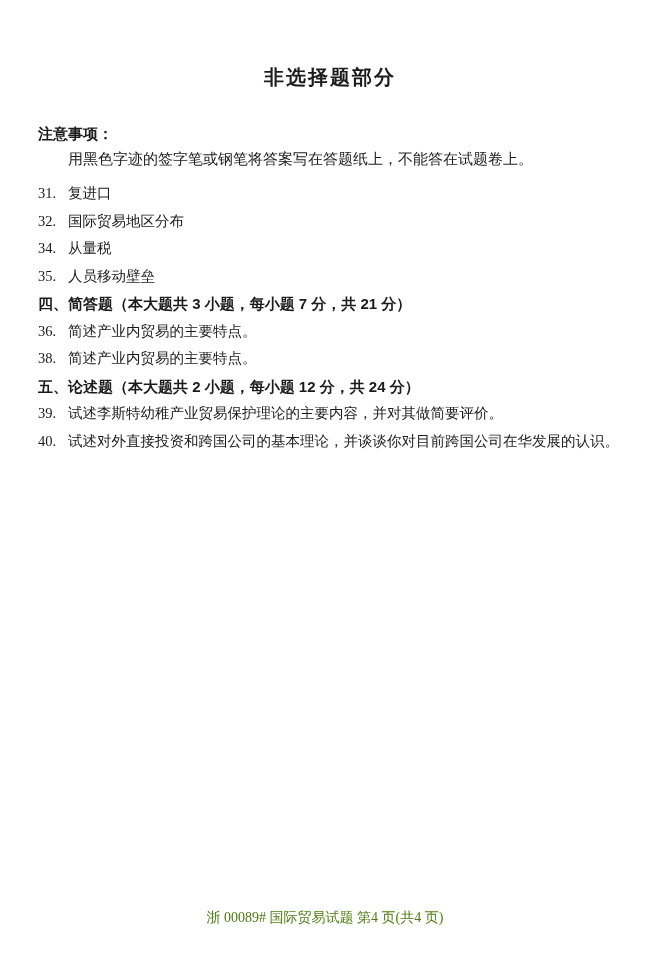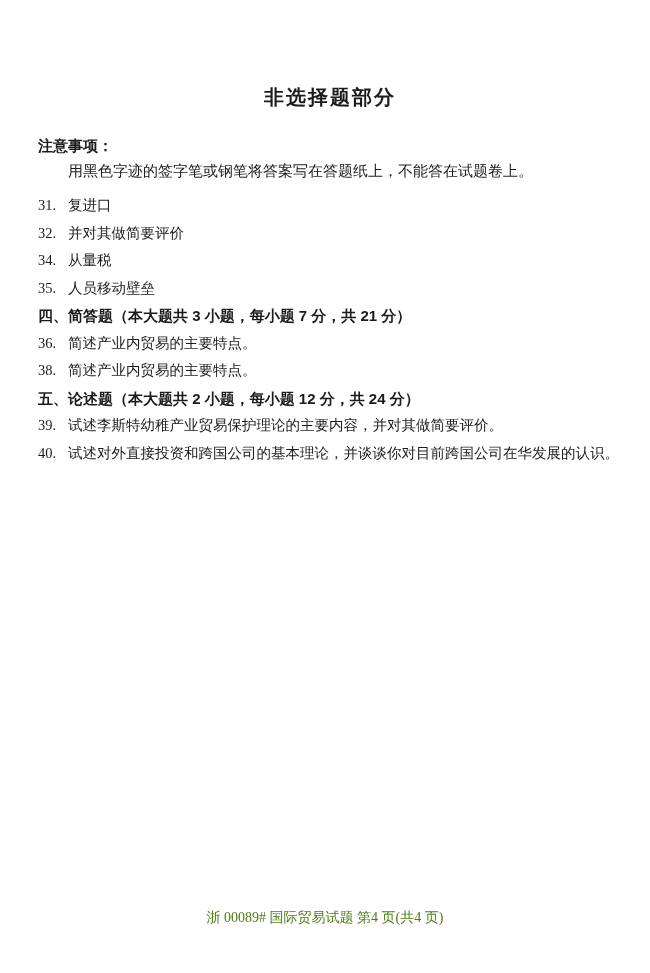--- a/index.html
+++ b/index.html
@@ -9,33 +9,33 @@
     font-family:"Liberation Serif","DejaVu Serif",serif;
     color:#1b1b1b;
     position:relative;
     overflow:hidden;
   }
   .page{
     position:absolute;inset:0;
     background:#ffffff;
   }
   .content{
-    padding:84px 28px 0 38px;
+    padding:64px 28px 0 38px;
   }
   .title{
     text-align:center;
     font-family:"Liberation Sans","DejaVu Sans",sans-serif;
     font-weight:bold;
     font-size:20px;
     line-height:26px;
     letter-spacing:2px;
     margin:0 0 0 0;
   }
   .notice-heading{
-    margin-top:24px;
+    margin-top:32px;
     font-family:Liberation Serif, serif;
     font-weight:bold;
     font-size:15px;
     line-height:24px;
   }
   .notice-body{
     font-size:15px;
     line-height:26px;
     text-indent:2em;
     margin-bottom:8px;
@@ -77,21 +77,21 @@
 
     <div class="notice-heading">注意事项：</div>
     <div class="notice-body">用黑色字迹的签字笔或钢笔将答案写在答题纸上，不能答在试题卷上。</div>
 
     <div class="qa-block">
 
       <div class="line">
         <span class="q-num">31.</span><span>复进口</span>
       </div>
       <div class="line">
-        <span class="q-num">32.</span><span>并对其做简要评价</span>
+        <span class="q-num">32.</span><span>国际贸易地区分布</span>
       </div>
       <div class="line">
         <span class="q-num">34.</span><span>从量税</span>
       </div>
       <div class="line">
         <span class="q-num">35.</span><span>人员移动壁垒</span>
       </div>
 
       <div class="line section-heading">四、简答题（本大题共 3 小题，每小题 7 分，共 21 分）</div>
       <div class="line">

